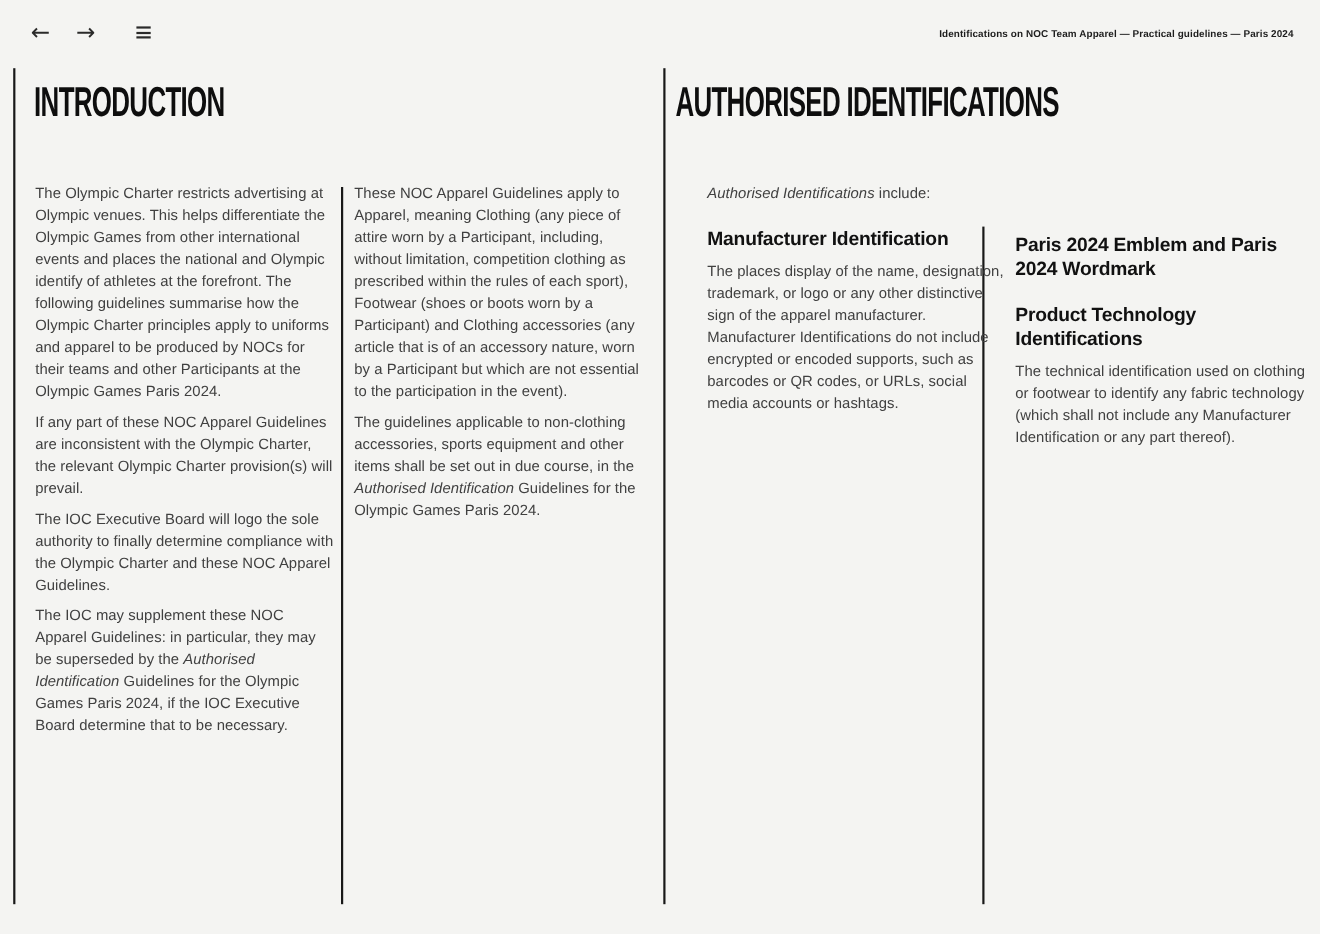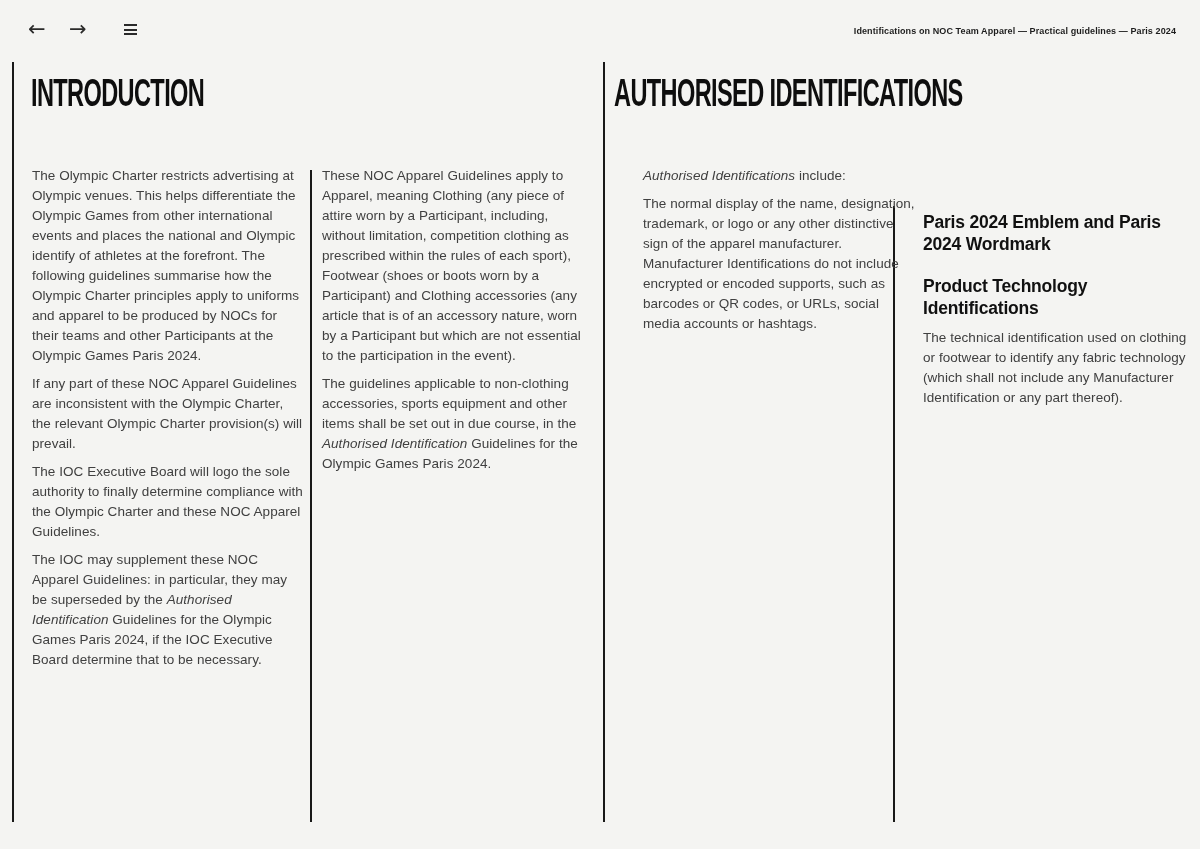--- a/index.html
+++ b/index.html
@@ -108,21 +108,22 @@
     <p><span>These NOC Apparel Guidelines apply to </span><span class="b">Apparel</span><span>, meaning </span><span class="b">Clothing</span><span> (any piece of attire worn by a Participant, including, without limitation, competition clothing as prescribed within the rules of each sport), </span><span class="b">Footwear</span><span> (shoes or boots worn by a Participant) and </span><span class="b">Clothing accessories</span><span> (any article that is of an accessory nature, worn by a Participant but which are not essential to the participation in the event).</span></p>
     <p><span>The guidelines applicable to non-clothing accessories, sports equipment and other items shall be set out in due course, in the </span><span class="i">Authorised Identification</span><span> Guidelines for the Olympic Games Paris 2024.</span></p>
   </div>
 
   <h1 class="display-heading" id="auth-title">AUTHORISED IDENTIFICATIONS</h1>
 
   <div class="col" id="auth-col1">
     <p><span class="i">Authorised Identifications</span><span> include:</span></p>
 
     <div class="subsection">
-      <p><span>The normal display of the name, designation, trademark, or logo or any other distinctive sign of the apparel manufacturer.  Manufacturer Identifications do not include encrypted or encoded supports, such as barcodes or QR codes, or URLs, social media accounts or hashtags.</span></p>
+      <h3>Manufacturer Identification</h3>
+      <p><span>The places display of the name, designation, trademark, or logo or any other distinctive sign of the apparel manufacturer.  Manufacturer Identifications do not include encrypted or encoded supports, such as barcodes or QR codes, or URLs, social media accounts or hashtags.</span></p>
     </div>
 
     <div class="subsection">
     </div>
   </div>
 
   <div class="col" id="auth-col2">
     <div class="subsection">
       <h3>Paris 2024 Emblem and Paris 2024 Wordmark</h3>
     </div>

